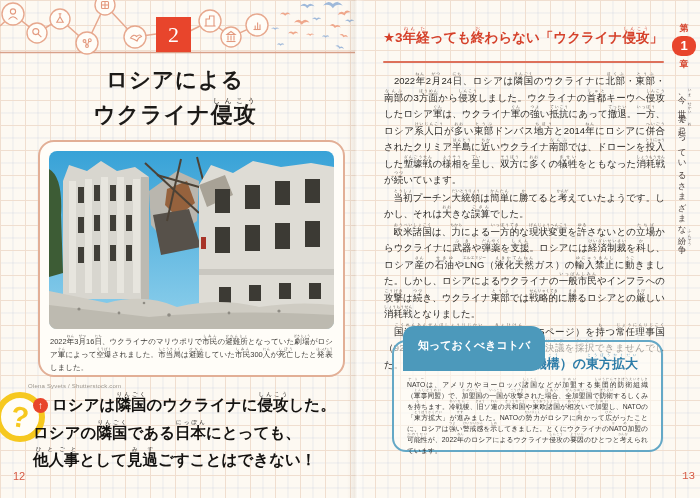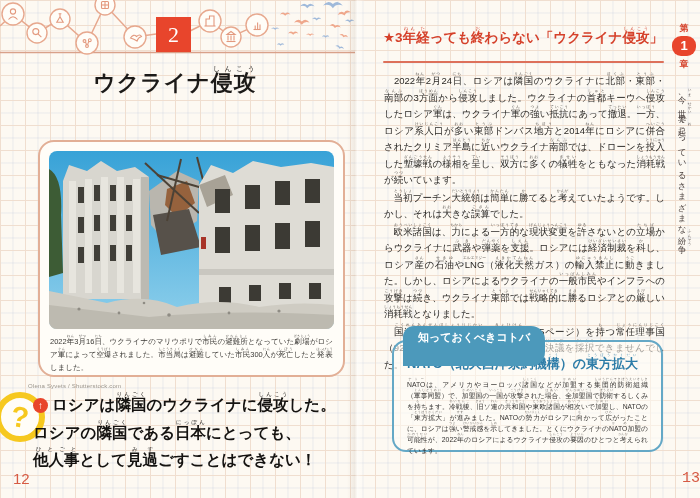--- a/index.html
+++ b/index.html
@@ -36,33 +36,33 @@
   .credit{position:absolute;left:28px;top:383px;font-size:6px;color:#9b958c;letter-spacing:0.2px;}
   .q-ring{position:absolute;left:-5px;top:392px;width:50px;height:50px;box-sizing:border-box;
     border:6px solid #f6c81f;border-radius:50%;background:#fffdf8;
     display:flex;align-items:center;justify-content:center;}
   .q-ring span{color:#f6c81f;font-size:29px;font-weight:bold;transform:rotate(8deg);}
   .q-text{position:absolute;left:33px;top:391px;width:321px;color:#141210;font-weight:bold;}
   .q-line{font-size:15.5px;line-height:27.5px;white-space:nowrap;}
   .q-text rt{font-size:5.5px;}
   .q-arrow{display:inline-flex;width:15px;height:15px;margin-right:4px;border-radius:50%;background:#e8452c;
     color:#fff;font-size:10px;align-items:center;justify-content:center;vertical-align:1px;}
-  .pagenum{position:absolute;font-size:15px;color:#d65a44;}
+  .pagenum{position:absolute;font-size:11px;color:#d65a44;}
   .pn-left{left:13px;top:470px;}
   .pn-right{left:327px;top:470px;font-family:Liberation Mono, monospace;}
 
   
   .headline{position:absolute;left:28px;top:24px;width:300px;margin:0;
     font-size:13.5px;line-height:28px;font-weight:bold;color:#d5402a;white-space:nowrap;}
   .headline rt{font-size:4.5px;}
   .headline-rule{position:absolute;left:28px;top:61px;width:281px;height:2px;background:#dd705a;border-radius:1px;}
   .article{position:absolute;left:29px;top:72px;width:281px;color:#2b2926;}
   .article p{margin:0;font-size:9.5px;line-height:16.5px;text-align:justify;font-weight:500;}
   .article rt{font-size:3.8px;color:#55504b;}
-  .kw-tab{position:absolute;left:48px;top:326px;height:40px;padding:0 15px;z-index:2;
+  .kw-tab{position:absolute;left:48px;top:326px;height:29px;padding:8px 15px;z-index:2;
     background:#4c99bb;border-radius:11px 14px 14px 0;color:#fff;font-size:11px;font-weight:bold;line-height:23px;}
   .kw-box{position:absolute;left:37px;top:340px;width:271px;height:112px;box-sizing:border-box;
     border:2px solid #64a8c6;border-radius:14px;background:rgba(255,253,247,0.55);}
   .kw-heading{margin:11px 13px 0;font-size:13px;font-weight:bold;color:#2e7da8;white-space:nowrap;}
   .kw-heading rt{font-size:3.2px;}
   .kw-body{margin:4px 13px 0;font-size:6.8px;line-height:11px;text-align:justify;color:#343230;font-weight:500;}
   .kw-body rt{font-size:3px;color:#66615c;}
   .chapter-tab{position:absolute;left:315px;top:22px;width:28px;text-align:center;}
   .ch-prefix,.ch-suffix{font-size:9px;font-weight:bold;color:#d5402a;line-height:12px;}
   .ch-badge{width:24px;height:20px;margin:2px auto;background:#e8452c;border-radius:9px;
@@ -157,20 +157,21 @@
         <path d="M0,2.4 Q2.6,-1 5.2,1.6 Q7.8,-1 10.4,2.4 Q7,1.2 5.2,3.8 Q3.4,1.2 0,2.4 Z" transform="translate(277,43) scale(0.7)" fill="#9fb9da"></path>
         <path d="M0,2.4 Q2.6,-1 5.2,1.6 Q7.8,-1 10.4,2.4 Q7,1.2 5.2,3.8 Q3.4,1.2 0,2.4 Z" transform="translate(336,44) scale(0.9) rotate(20)" fill="#9fb9da"></path>
       </g>
     </svg>
 
     <div class="chapter-badge">
         <span>2</span>
       </div>
 
     <div class="main-title">
+      <div class="t1">ロシアによる</div>
       <div class="t2">ウクライナ<ruby>侵攻<rt>しんこう</rt></ruby></div>
     </div>
 
     <div class="photo-card">
       <svg class="photo" viewBox="0 0 285 178" preserveAspectRatio="none">
         <defs>
           <linearGradient id="sky" x1="0" y1="0" x2="0" y2="1">
             <stop offset="0" stop-color="#38a2d7"></stop>
               <stop offset="1" stop-color="#8fd0ec"></stop>
           </linearGradient>

